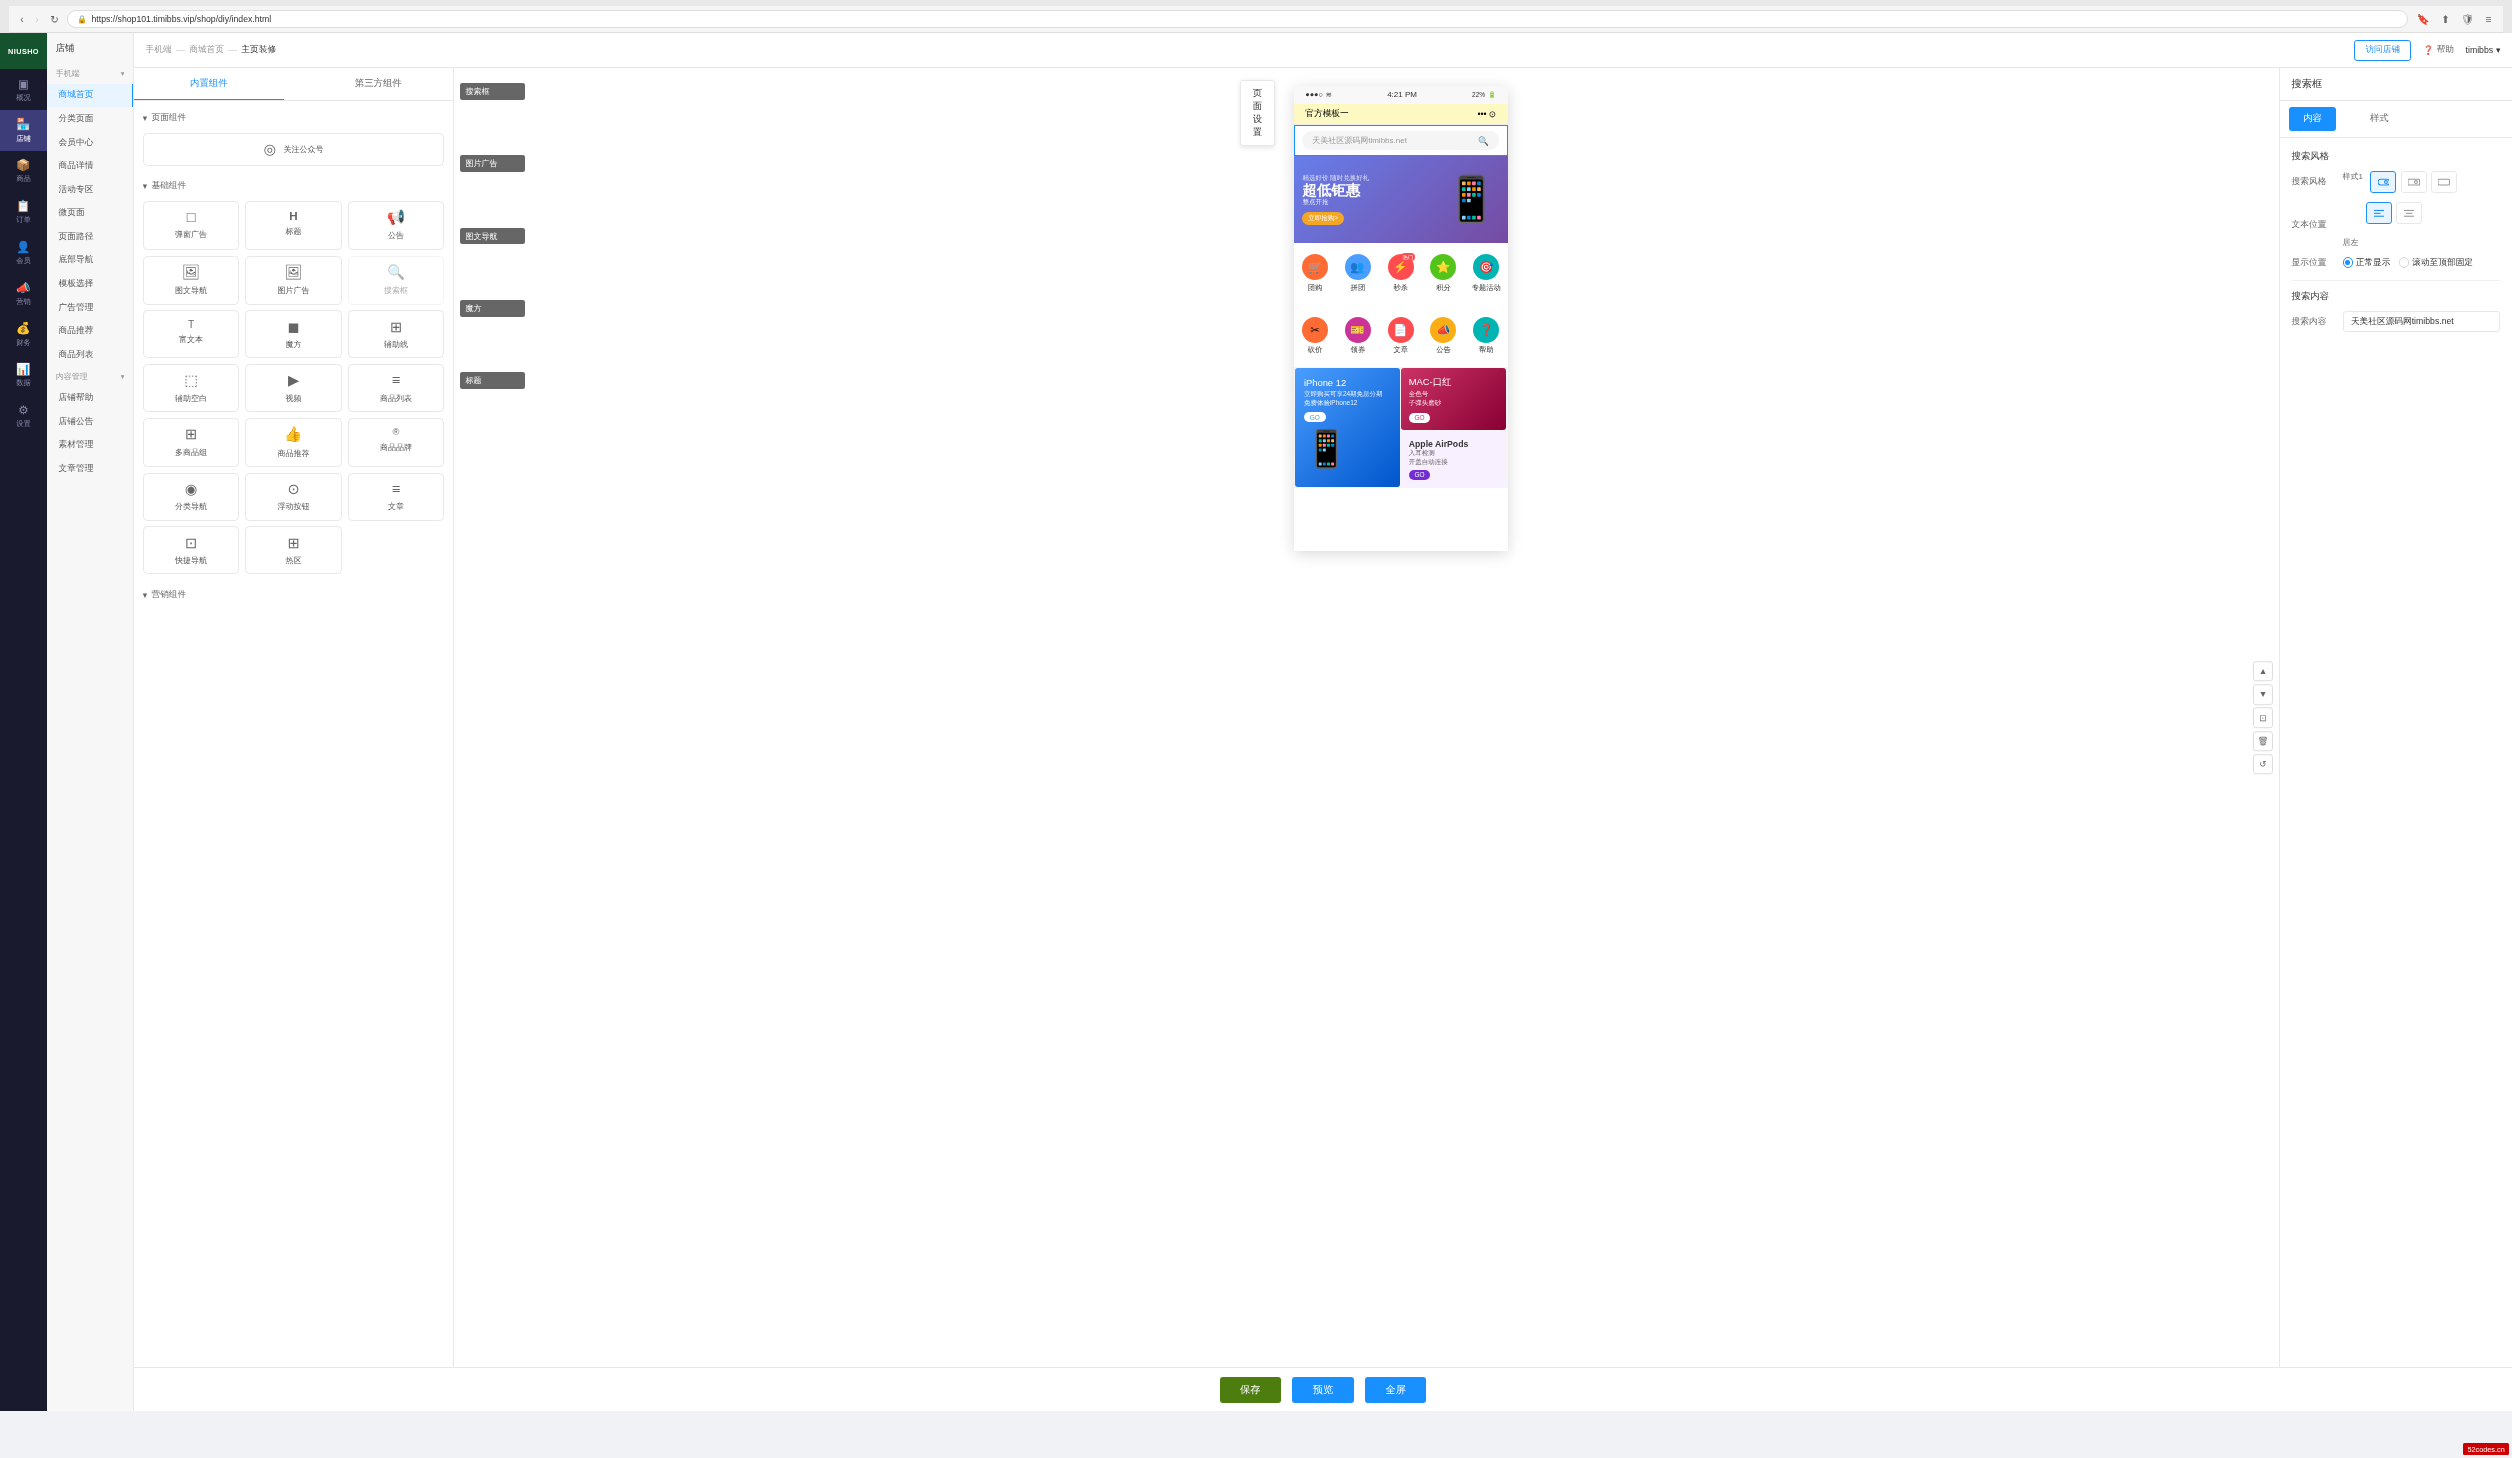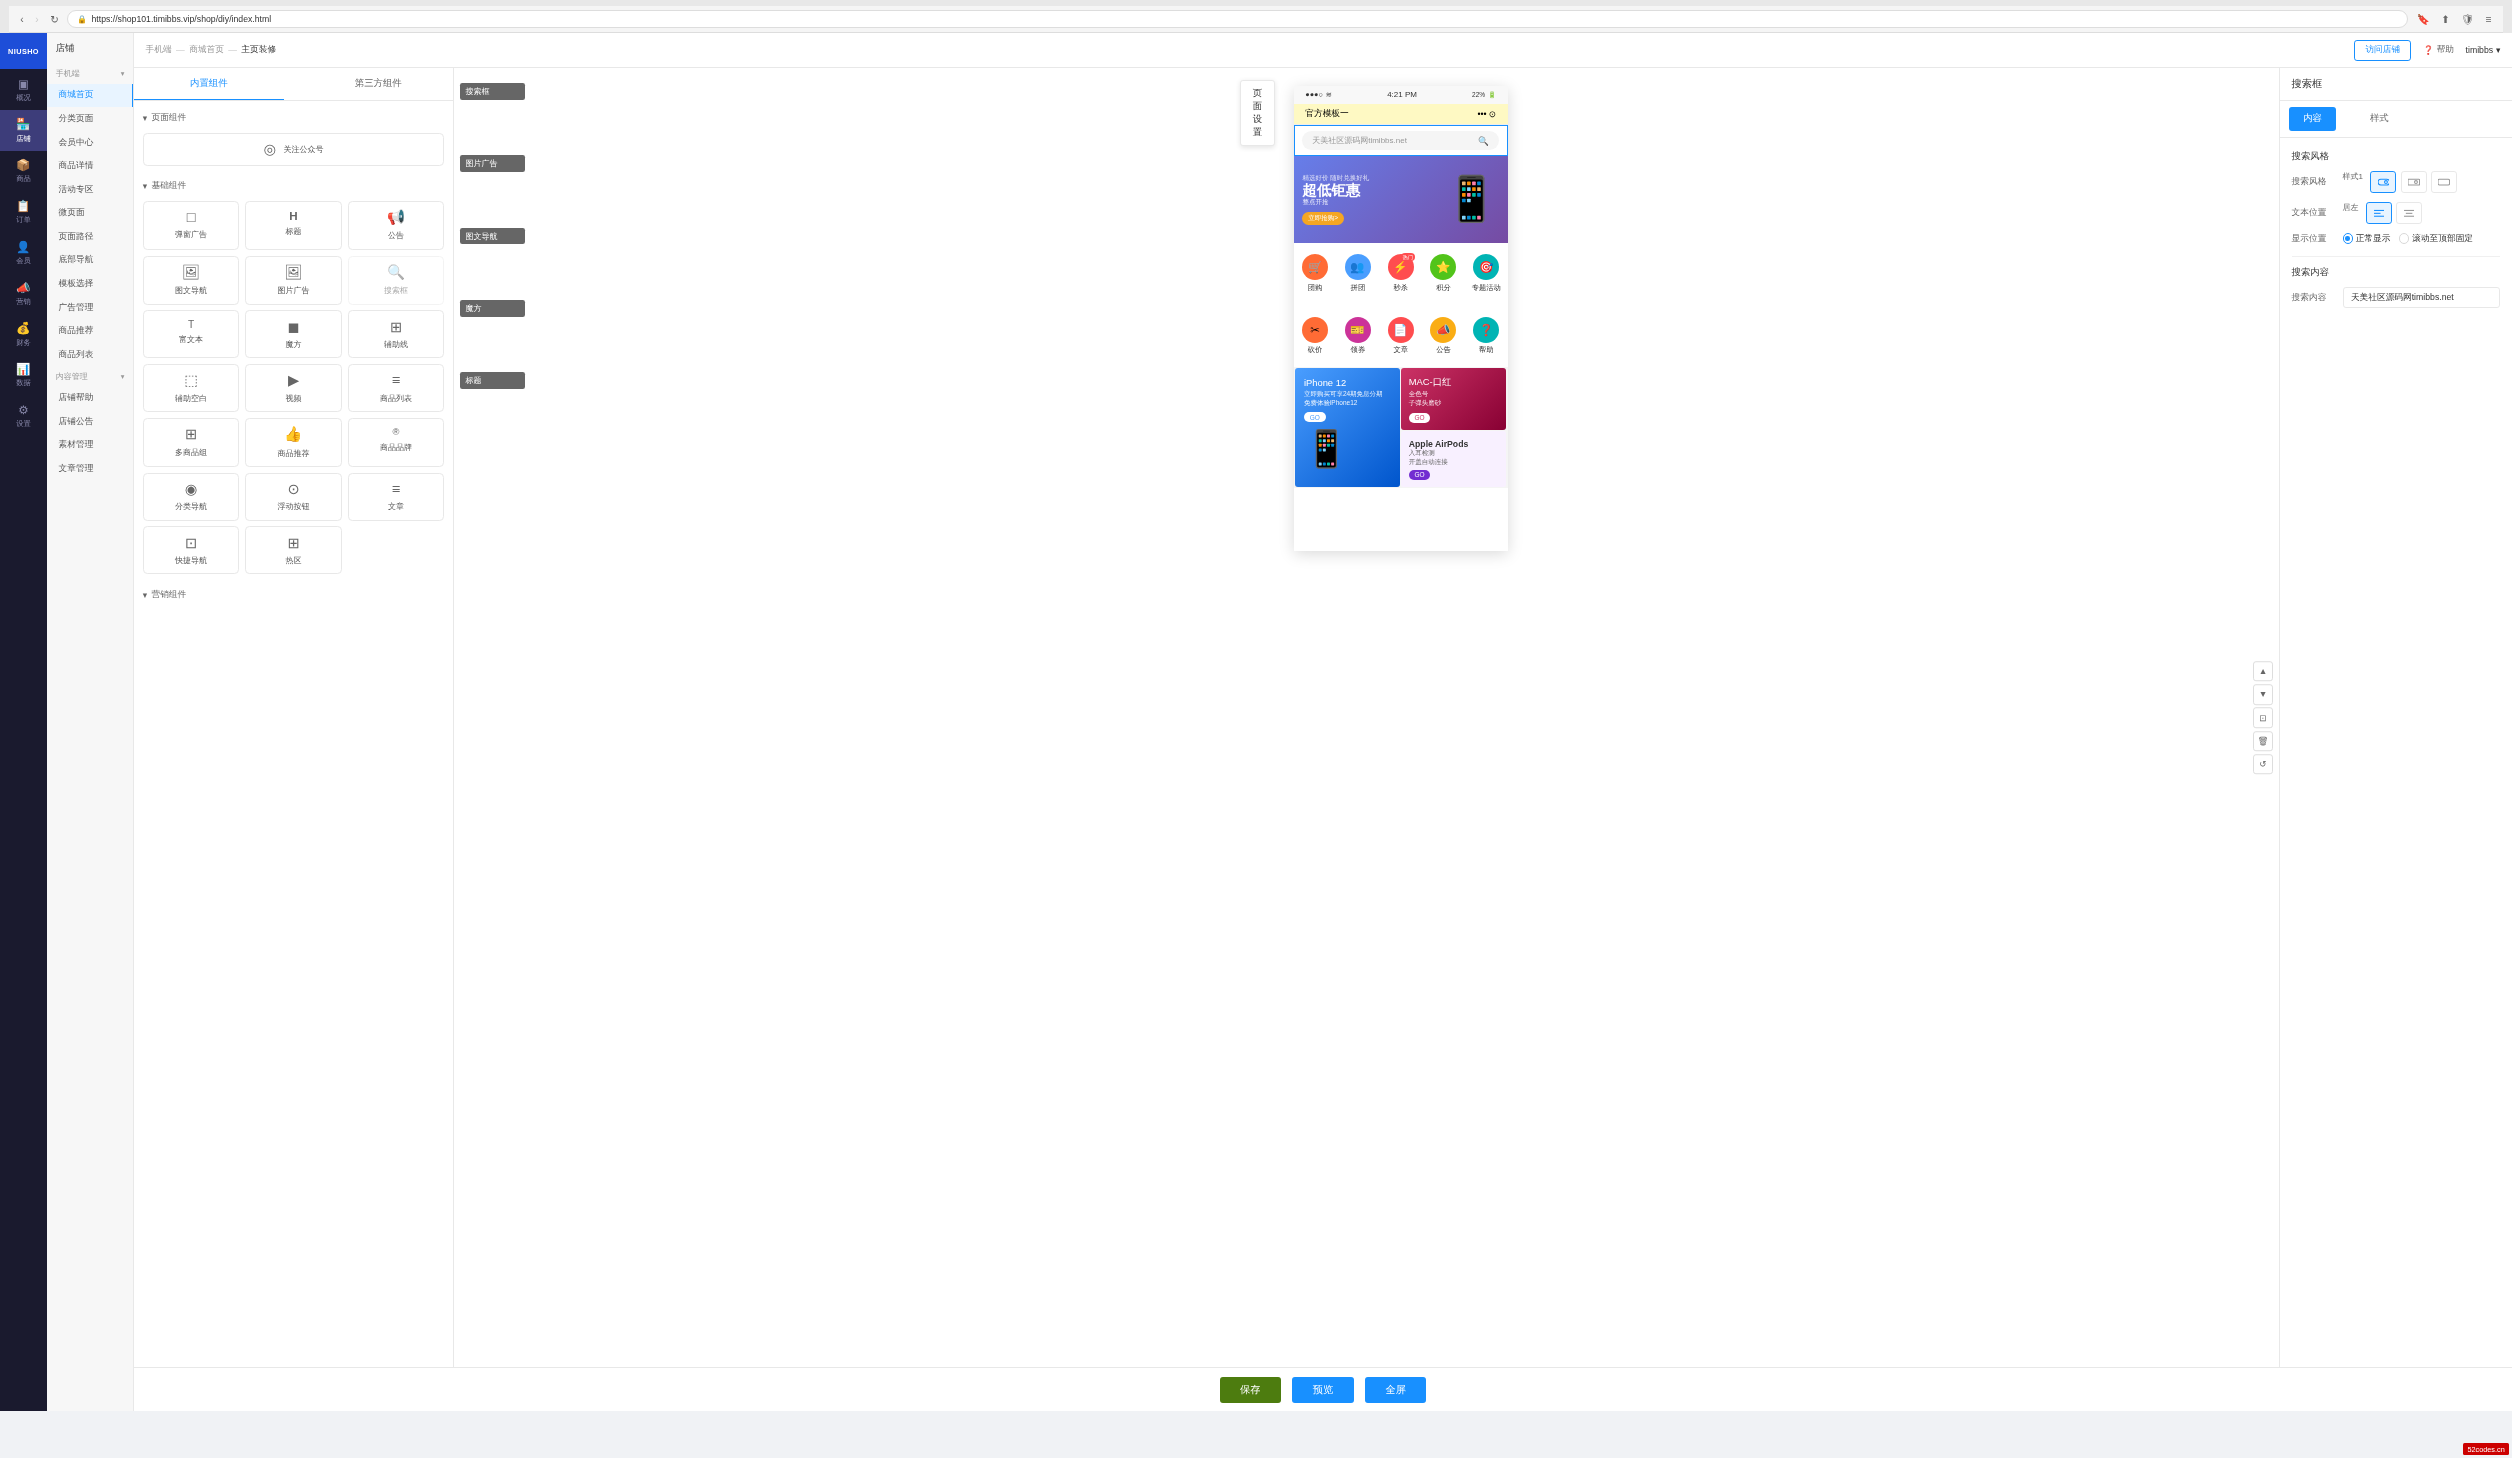--- a/index.html
+++ b/index.html
@@ -28,21 +28,21 @@
     .bookmark-dot { width: 10.2px; height: 10.2px; border-radius: 50%; display: flex; align-items: center; justify-content: center; font-size: 5.8px; color: #fff; flex-shrink: 0; }
     .bm-blue { background: #4a90e2; }
     .bm-teal { background: #00b4b4; }
     .bm-purple { background: #8b5cf6; }
 
     
     .app { display: flex; height: calc(100vh - 80px); background: #fff; }
 
     
     .sidebar-left { width: 47px; background: #1a1a2e; display: flex; flex-direction: column; align-items: center; padding: 0; flex-shrink: 0; }
-    .brand-logo { width: 47px; height: 36px; background: #1d4ed8; display: flex; align-items: center; justify-content: center; color: #fff; font-size: 7.3px; font-weight: bold; letter-spacing: 0.4px; }
+    .brand-logo { width: 47px; height: 36px; background: #14532d; display: flex; align-items: center; justify-content: center; color: #fff; font-size: 7.3px; font-weight: bold; letter-spacing: 0.4px; }
     .sidebar-nav { display: flex; flex-direction: column; width: 100%; }
     .sidebar-nav-item { display: flex; flex-direction: column; align-items: center; padding: 7.3px 2.9px; color: #8888aa; font-size: 7.3px; cursor: pointer; gap: 2.2px; }
     .sidebar-nav-item.active { color: #fff; background: #3d3d7a; }
     .sidebar-nav-icon { font-size: 11.6px; }
 
     
     .sidebar-second { width: 87px; background: #f7f7f7; border-right: 0.7px solid #e8e8e8; flex-shrink: 0; overflow-y: auto; }
     .sidebar-second-header { padding: 8.7px 8.7px 5.8px; font-size: 9.4px; color: #333; font-weight: 500; display: flex; align-items: center; justify-content: space-between; }
     .sidebar-second-item { padding: 5.8px 11.6px; font-size: 8.7px; color: #555; cursor: pointer; }
     .sidebar-second-item.active { background: #e8f4ff; color: #1890ff; border-right: 1.5px solid #1890ff; }
@@ -571,21 +571,21 @@
                         <rect x="0" y="3" width="16" height="8" rx="2" fill="none" stroke="#999" stroke-width="1.5"></rect>
                       </svg>
                   </div>
                 </div>
               </div>
             </div>
             <div class="prop-row">
               <span class="prop-label">文本位置</span>
               <div class="prop-value">
                 <div class="prop-style-options">
-                  <span style="font-size:8px;color:#666;margin-right:2.9px;">居左</span>
+                  <span style="font-size:8px;color:#666;margin-right:2.9px;margin-top:35px;">居左</span>
                   <div class="style-option active" style="border-color:#1890ff;background:#e8f4ff;">
                     <svg width="10.2" height="8.7" viewBox="0 0 14 12">
                         <line x1="0" y1="2" x2="14" y2="2" stroke="#1890ff" stroke-width="1.5"></line>
                         <line x1="0" y1="6" x2="9" y2="6" stroke="#1890ff" stroke-width="1.5"></line>
                         <line x1="0" y1="10" x2="14" y2="10" stroke="#1890ff" stroke-width="1.5"></line>
                       </svg>
                   </div>
                   <div class="style-option">
                     <svg width="10.2" height="8.7" viewBox="0 0 14 12">
                         <line x1="0" y1="2" x2="14" y2="2" stroke="#999" stroke-width="1.5"></line>

